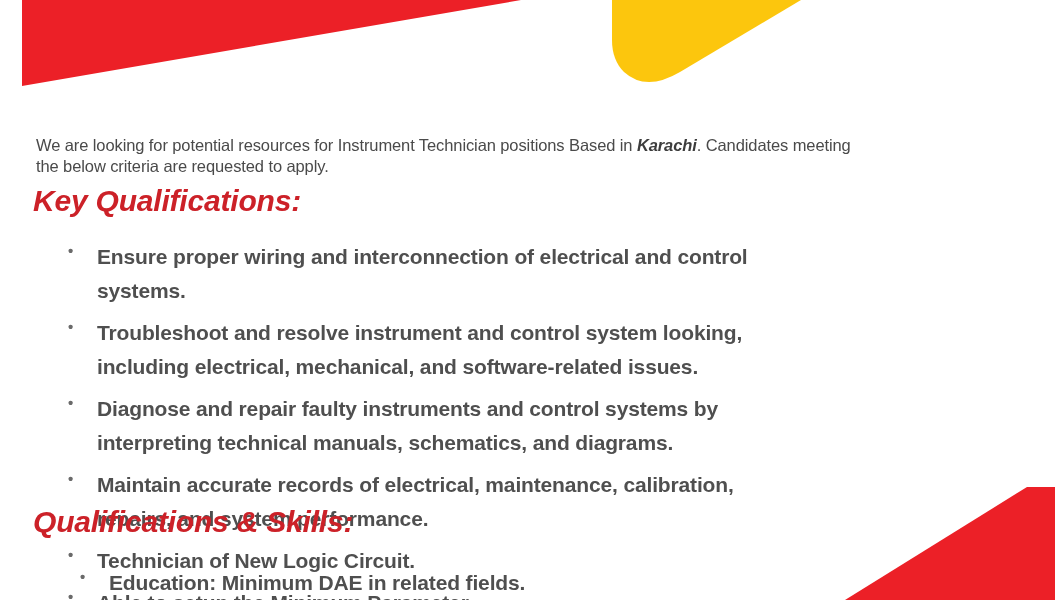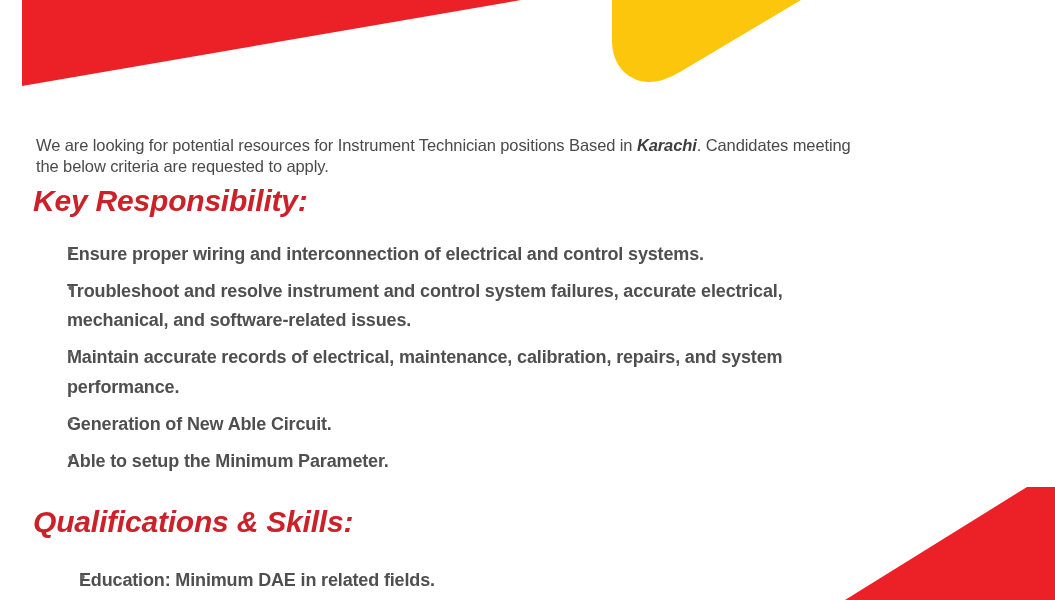--- a/index.html
+++ b/index.html
@@ -70,23 +70,23 @@
     margin: 0;
     padding: 0;
     list-style: none;
     width: 790px;
   }
   ul.list-responsibility { left: 0; top: 240px; }
   ul.list-qualifications { left: 12px; top: 566px; }
 
   ul.bullets li {
     position: relative;
-    padding-left: 67px;
+    padding-left: 97px;
     margin: 0 0 8px 0;
-    font-size: 18px;
+    font-size: 21px;
     line-height: 1.62;
     font-weight: bold;
     color: #4f4f4f;
     letter-spacing: -0.15px;
   }
   ul.bullets li::before {
     content: "\2022";
     position: absolute;
     left: 68px;
     top: -1px;
@@ -104,27 +104,28 @@
 
   <path d="M 612,0 L 801,0 L 680,72 Q 646,92 624,72 Q 612,60 612,40 Z" fill="#fcc60d"></path>
 
   <polygon points="1027,487 1055,487 1055,600 845,600" fill="#ec2027"></polygon>
 </svg>
 
 <div class="doc">
 
   <p class="intro"><span>We are looking for potential resources for Instrument Technician positions Based in </span><b>Karachi</b><span>. Candidates meeting the below criteria are requested to apply.</span></p>
 
-  <h2 class="section-heading heading-responsibility">Key Responsibility:</h2>
+  <h2 class="section-heading heading-responsibility">Key Qualifications:</h2>
 
   <ul class="bullets list-responsibility">
     <li>Ensure proper wiring and interconnection of electrical and control systems.</li>
-    <li>Troubleshoot and resolve instrument and control system failures, accurate electrical, mechanical, and software-related issues.</li>
+    <li>Troubleshoot and resolve instrument and control system looking, including electrical, mechanical, and software-related issues.</li>
+    <li>Diagnose and repair faulty instruments and control systems by interpreting technical manuals, schematics, and diagrams.</li>
     <li>Maintain accurate records of electrical, maintenance, calibration, repairs, and system performance.</li>
-    <li>Generation of New Able Circuit.</li>
+    <li>Technician of New Logic Circuit.</li>
     <li>Able to setup the Minimum Parameter.</li>
   </ul>
 
   <h2 class="section-heading heading-qualifications">Qualifications &amp; Skills:</h2>
 
   <ul class="bullets list-qualifications">
     <li>Education: Minimum DAE in related fields.</li>
   </ul>
 
 </div>

